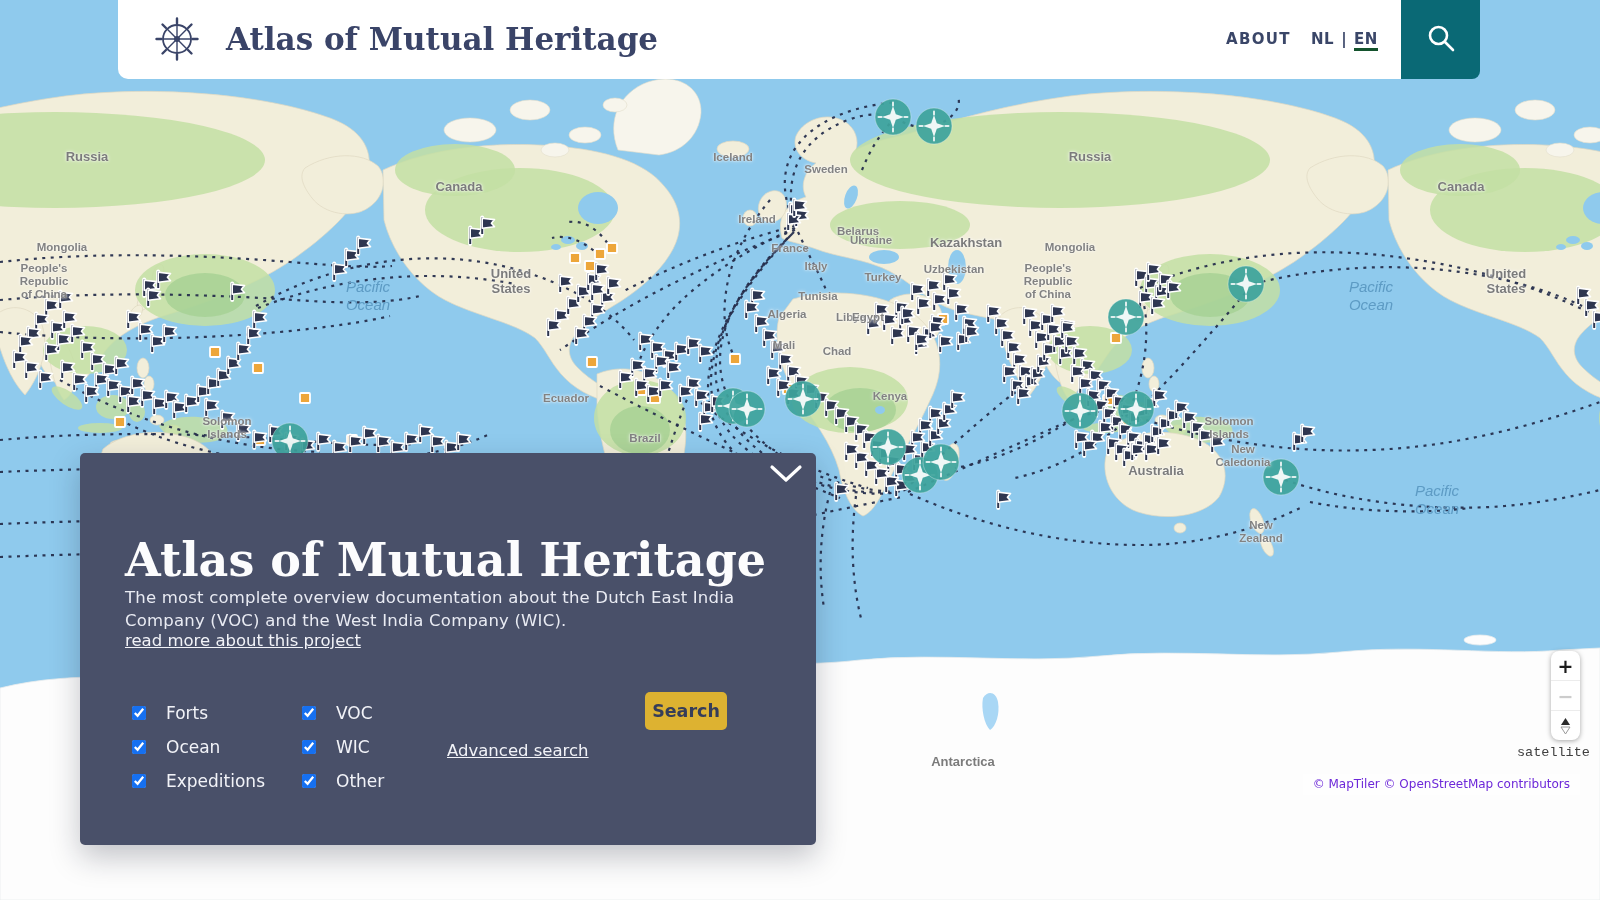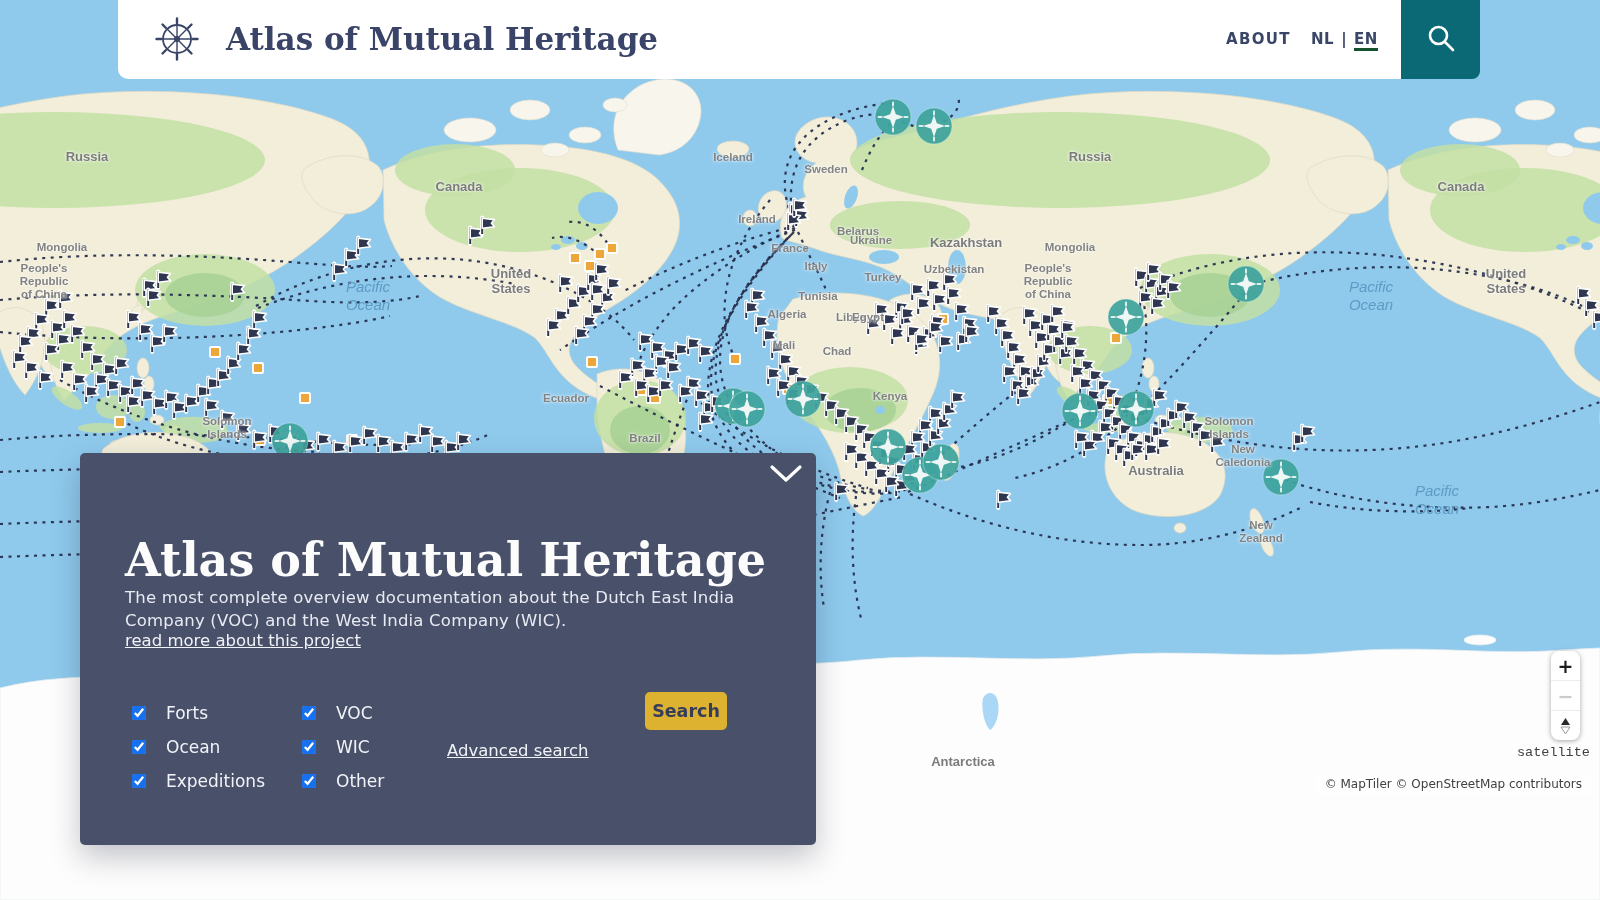--- a/index.html
+++ b/index.html
@@ -57,22 +57,22 @@
                    text-decoration:underline;cursor:pointer;}
   
   #zoom-controls{position:absolute;left:1551px;top:651px;width:29px;height:89px;background:#fff;border-radius:8px;
                  z-index:2;box-shadow:0 1px 5px rgba(0,0,0,.35);display:flex;flex-direction:column;}
   #zoom-controls .cell{flex:1;display:flex;align-items:center;justify-content:center;cursor:pointer;}
   #zoom-controls .cell + .cell{border-top:1px solid #ececec;}
   #zoom-in-btn{font-size:19px;font-weight:bold;color:#1c1c1c;}
   #zoom-out-btn{font-size:19px;font-weight:bold;color:#cccccc;}
   #satellite-label{position:absolute;left:1517px;top:745px;width:68px;text-align:center;font-size:13.5px;
                    color:#3F3F3F;z-index:2;font-family:Liberation Mono, monospace;cursor:pointer;}
-  #attribution{position:absolute;right:8px;top:774px;height:21px;line-height:21px;padding:0 10px;
-               background:rgba(255,255,255,.55);font-size:12px;color:#404040;z-index:2;
+  #attribution{position:absolute;right:20px;top:774px;height:21px;line-height:21px;padding:0 10px;
+               background:rgba(255,255,255,.55);font-size:12px;color:#6d28d9;z-index:2;
                font-family:"DejaVu Sans",sans-serif;}
 </style>
 </head>
 <body>
 
 <div id="stage">
 
   <svg id="map" width="1600" height="900" viewBox="0 0 1600 900">
     <defs>
       <g id="world">

